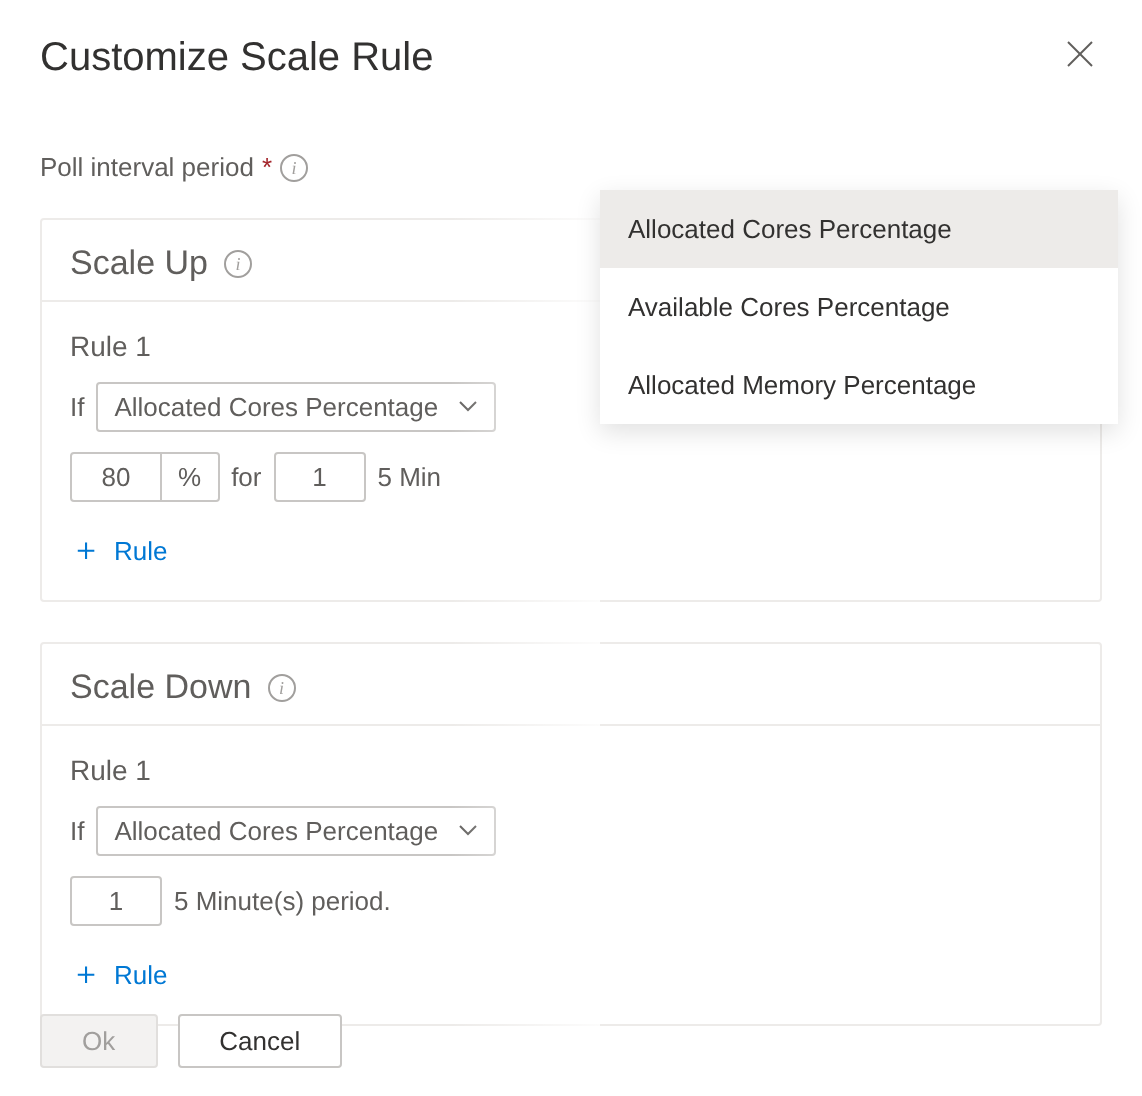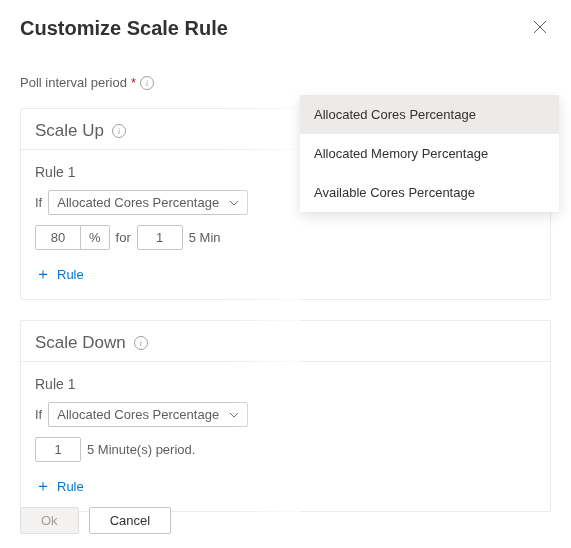--- a/index.html
+++ b/index.html
@@ -18,21 +18,21 @@
       overflow: hidden;
     }
     .header {
       display: flex;
       justify-content: space-between;
       align-items: center;
       padding: 16px 20px 12px 20px;
     }
     .title {
       font-size: 20px;
-      font-weight: 700;
+      font-weight: 400;
       color: #323130;
     }
     .close-btn {
       background: none;
       border: none;
       cursor: pointer;
       padding: 4px;
       color: #605e5c;
       font-size: 16px;
       line-height: 1;
@@ -323,15 +323,15 @@
 
 <div class="footer">
   <button class="btn btn-primary">Ok</button>
   <button class="btn btn-secondary">Cancel</button>
 </div>
 
 <div class="fade-mask"></div>
 
 <div class="dropdown-overlay">
   <div class="dropdown-item selected">Allocated Cores Percentage</div>
+  <div class="dropdown-item">Available Cores Percentage</div>
   <div class="dropdown-item">Allocated Memory Percentage</div>
-  <div class="dropdown-item">Available Cores Percentage</div>
 </div>
 
 </body></html>

